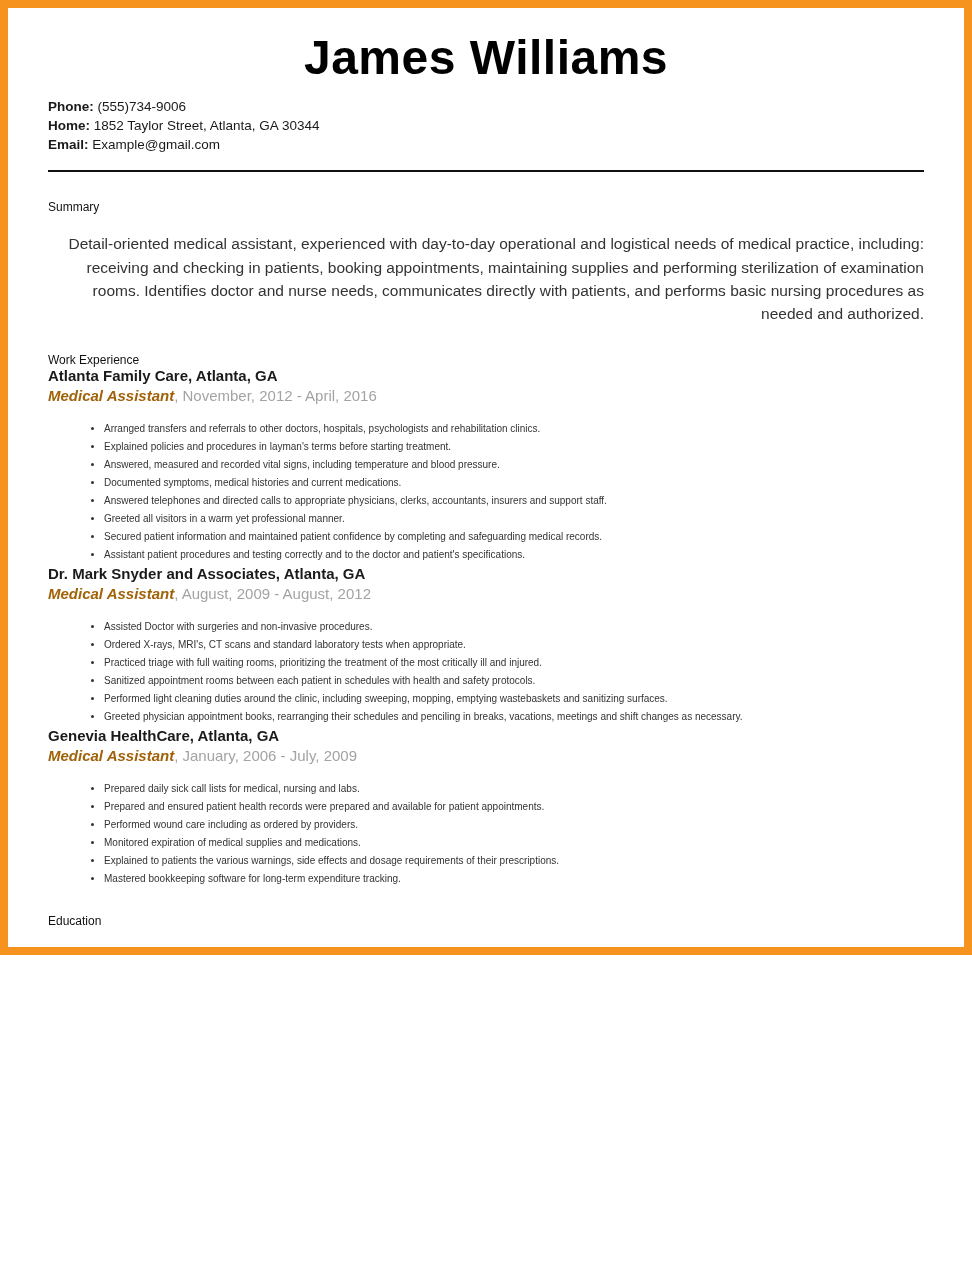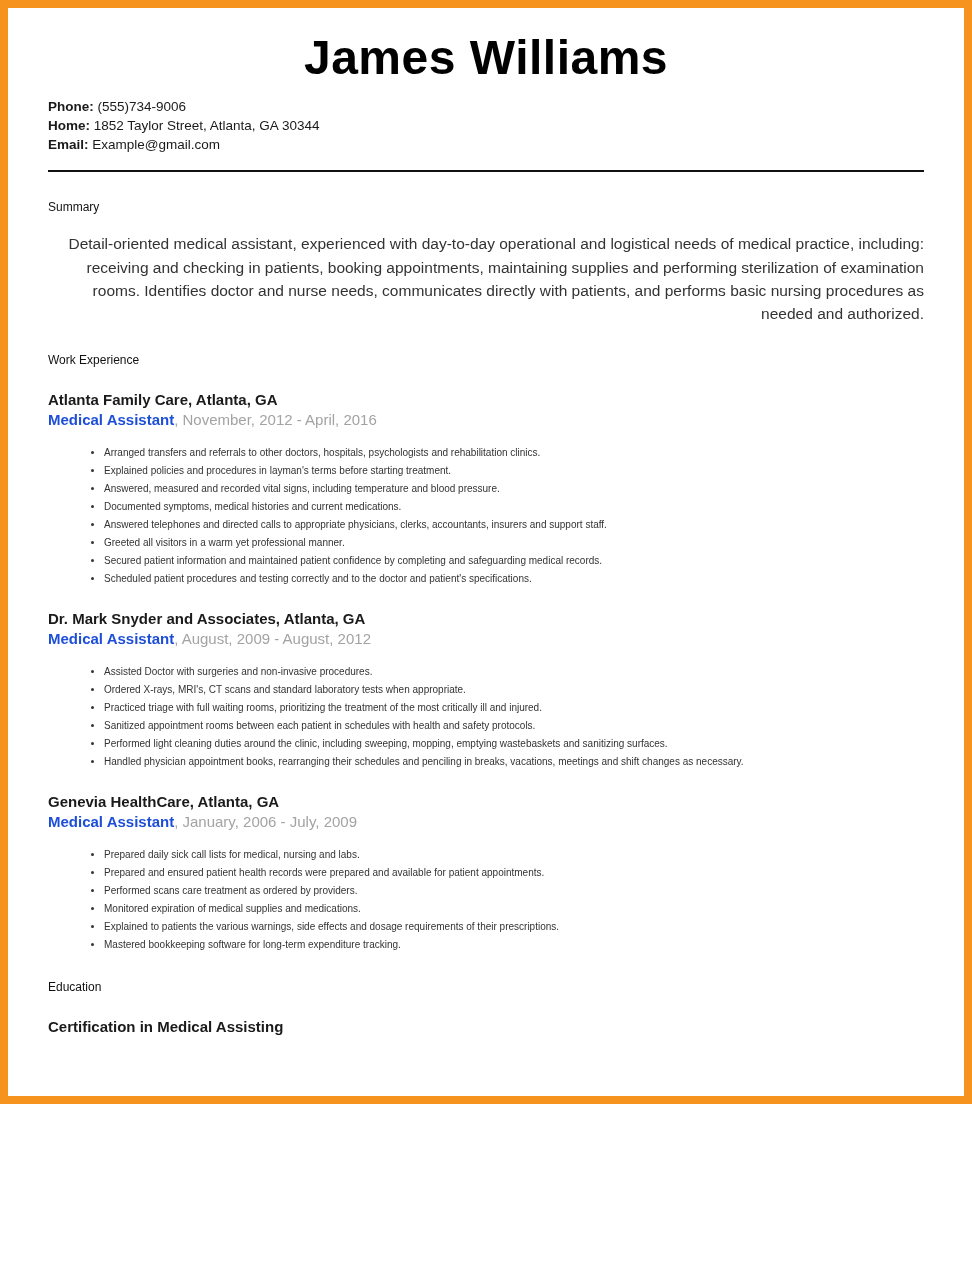--- a/index.html
+++ b/index.html
@@ -1,18 +1,18 @@
 <!DOCTYPE html>
 <html><head>
 <meta charset="utf-8">
 <style>
   html,body { margin:0; padding:0; background:#ffffff; }
   .page {
     position:relative;
-    width:972px; height:1104px;
+    width:972px; height:955px;
     box-sizing:border-box;
     border:8px solid #f6921e;
     padding:16px 40px 20px 40px;
     font-family:"Liberation Sans", sans-serif;
     color:#262626;
     overflow:hidden;
     background:#ffffff;
   }
   .name {
     text-align:center;
@@ -35,32 +35,32 @@
     color:#111;
     margin:28px 0 0 0;
   }
   .summary-text {
     font-size:15.5px;
     line-height:1.5;
     color:#333;
     margin:18px 0 0 0;
     text-align:right;
   }
-  .job { margin-top:24px; }
+  .job { }
   .job-head {
     font-size:15px;
     font-weight:bold;
     color:#1a1a1a;
   }
   .job-sub {
     font-size:15px;
     color:#a3a3a3;
     margin-top:3px;
   }
-  .job-sub .role { font-weight:bold; color:#1d4ed8; }
+  .job-sub .role { font-weight:bold; color:#a16207;font-style:italic; }
   ul.bullets {
     margin:17px 0 0 0;
     padding-left:56px;
     font-size:10px;
     line-height:1.5;
     color:#333;
   }
   ul.bullets li { margin-bottom:3px; }
   .edu { margin-top:24px; }
   .edu-degree {
@@ -90,42 +90,42 @@
         <div class="job-head">Atlanta Family Care, Atlanta, GA</div>
         <div class="job-sub"><span class="role">Medical Assistant</span><span class="dates">, November, 2012 - April, 2016</span></div>
         <ul class="bullets">
           <li>Arranged transfers and referrals to other doctors, hospitals, psychologists and rehabilitation clinics.</li>
           <li>Explained policies and procedures in layman's terms before starting treatment.</li>
           <li>Answered, measured and recorded vital signs, including temperature and blood pressure.</li>
           <li>Documented symptoms, medical histories and current medications.</li>
           <li>Answered telephones and directed calls to appropriate physicians, clerks, accountants, insurers and support staff.</li>
           <li>Greeted all visitors in a warm yet professional manner.</li>
           <li>Secured patient information and maintained patient confidence by completing and safeguarding medical records.</li>
-          <li>Scheduled patient procedures and testing correctly and to the doctor and patient's specifications.</li>
+          <li>Assistant patient procedures and testing correctly and to the doctor and patient's specifications.</li>
         </ul>
       </div>
       <div class="job">
         <div class="job-head">Dr. Mark Snyder and Associates, Atlanta, GA</div>
         <div class="job-sub"><span class="role">Medical Assistant</span><span class="dates">, August, 2009 - August, 2012</span></div>
         <ul class="bullets">
           <li>Assisted Doctor with surgeries and non-invasive procedures.</li>
           <li>Ordered X-rays, MRI's, CT scans and standard laboratory tests when appropriate.</li>
           <li>Practiced triage with full waiting rooms, prioritizing the treatment of the most critically ill and injured.</li>
           <li>Sanitized appointment rooms between each patient in schedules with health and safety protocols.</li>
           <li>Performed light cleaning duties around the clinic, including sweeping, mopping, emptying wastebaskets and sanitizing surfaces.</li>
-          <li>Handled physician appointment books, rearranging their schedules and penciling in breaks, vacations, meetings and shift changes as necessary.</li>
+          <li>Greeted physician appointment books, rearranging their schedules and penciling in breaks, vacations, meetings and shift changes as necessary.</li>
         </ul>
       </div>
       <div class="job">
         <div class="job-head">Genevia HealthCare, Atlanta, GA</div>
         <div class="job-sub"><span class="role">Medical Assistant</span><span class="dates">, January, 2006 - July, 2009</span></div>
         <ul class="bullets">
           <li>Prepared daily sick call lists for medical, nursing and labs.</li>
           <li>Prepared and ensured patient health records were prepared and available for patient appointments.</li>
-          <li>Performed scans care treatment as ordered by providers.</li>
+          <li>Performed wound care including as ordered by providers.</li>
           <li>Monitored expiration of medical supplies and medications.</li>
           <li>Explained to patients the various warnings, side effects and dosage requirements of their prescriptions.</li>
           <li>Mastered bookkeeping software for long-term expenditure tracking.</li>
         </ul>
       </div>
     </div>
 
   <h2 class="section-title">Education</h2>
   <div>
       <div class="edu">

